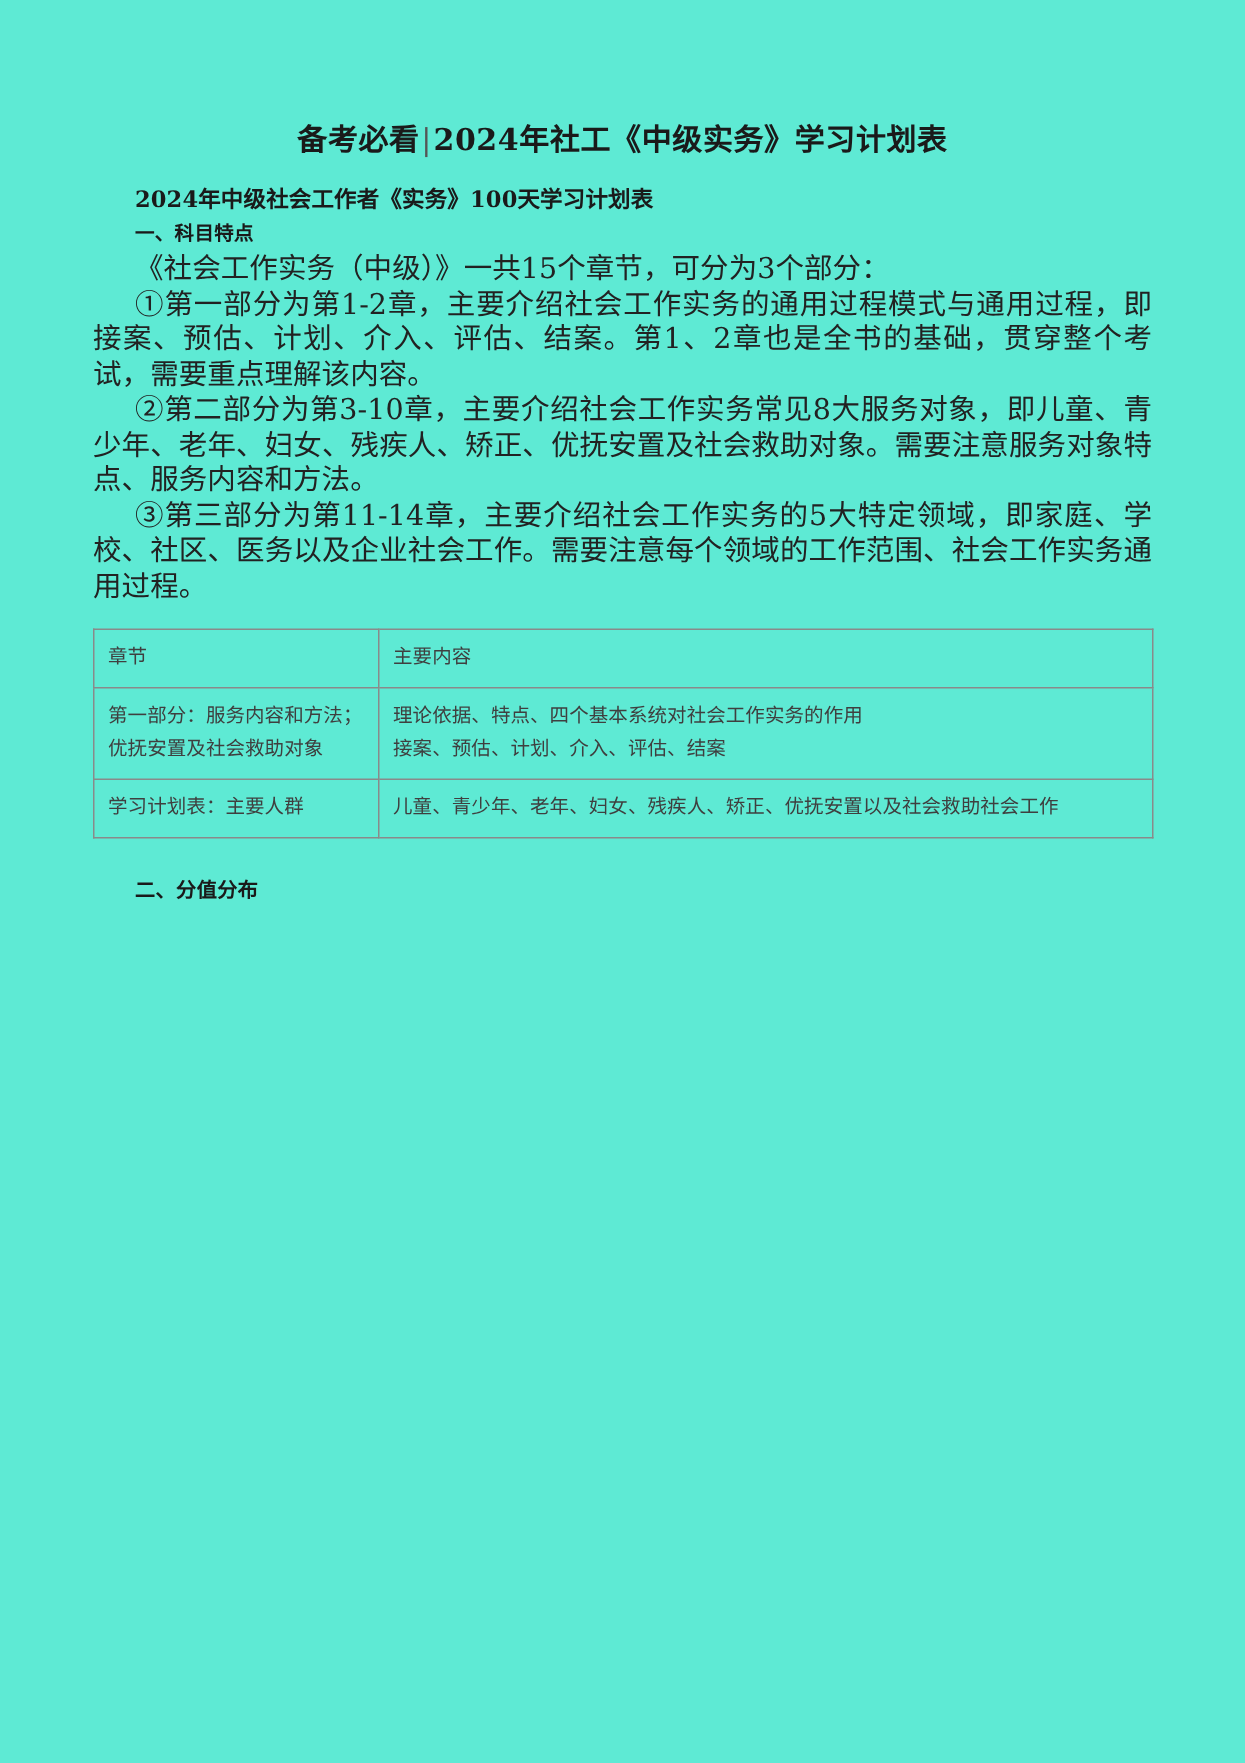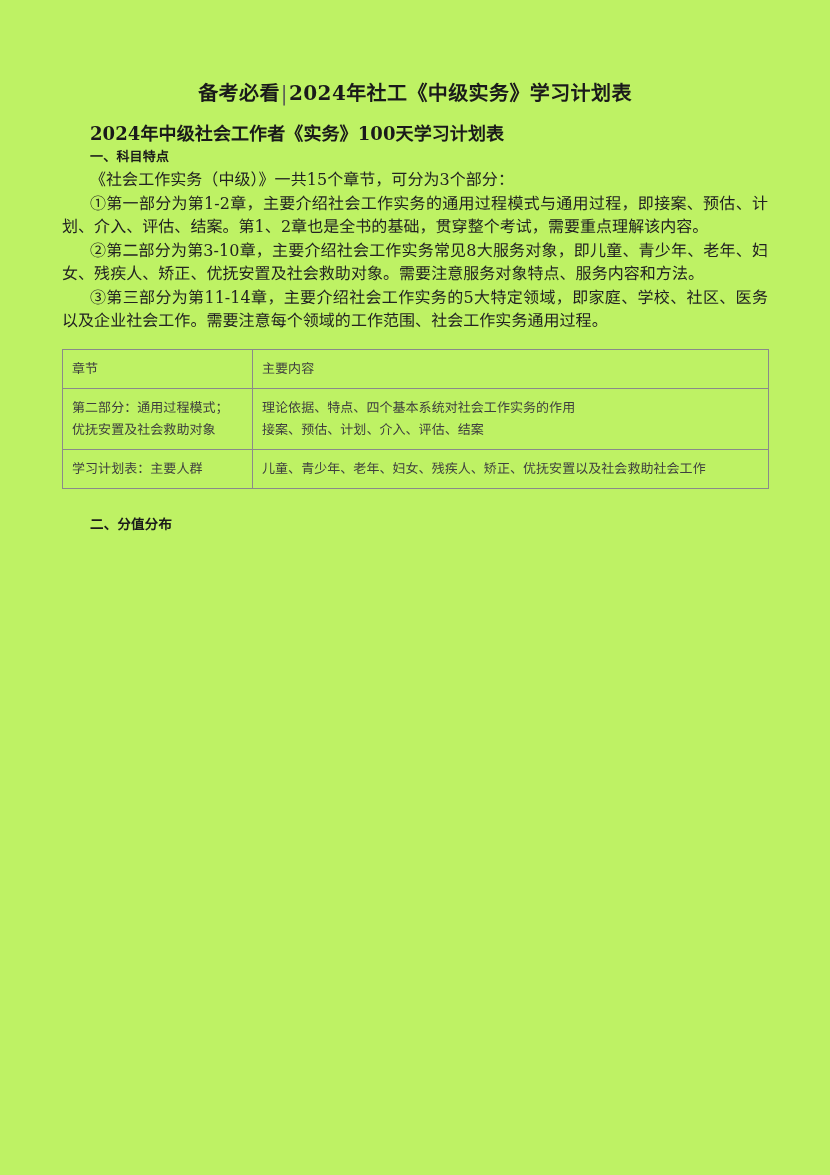--- a/index.html
+++ b/index.html
@@ -14,21 +14,21 @@
     font-family: "DejaVu Serif", "Liberation Serif", serif;
     color: #1a1a1a;
     -webkit-font-smoothing: antialiased;
   }
   .page {
     position: relative;
     width: 830px;
     height: 1175px;
     box-sizing: border-box;
     padding: 0;
-    background: #bef264;
+    background: #5eead4;
   }
   .content {
     position: absolute;
     left: 62px;
     top: 78px;
     width: 706px;
   }
 
   
   .doc-title {
@@ -42,21 +42,21 @@
     white-space: nowrap;
   }
   .doc-title .bar {
     font-weight: normal;
     color: #555;
     padding: 0 1px;
   }
 
   
   .subtitle {
-    font-size: 18px;
+    font-size: 15px;
     font-weight: bold;
     line-height: 23px;
     color: #1a1a1a;
     margin: 0 0 0 28px;
     letter-spacing: 0.1px;
   }
   .section-heading {
     font-size: 13px;
     font-weight: bold;
     line-height: 23px;
@@ -68,21 +68,21 @@
     font-size: 13.5px;
     font-weight: bold;
     line-height: 23px;
     color: #1a1a1a;
     margin: 24px 0 0 28px;
     letter-spacing: 0.2px;
   }
 
   
   .para {
-    font-size: 16px;
+    font-size: 19px;
     line-height: 23.5px;
     color: #222222;
     text-align: justify;
     text-justify: inter-ideograph;
     margin: 0;
     text-indent: 28px;
     letter-spacing: 0.05px;
   }
 
   
@@ -133,21 +133,21 @@
             <col class="c1">
             <col class="c2">
           </colgroup>
         <tbody>
           <tr class="hdr">
             <td>章节</td>
             <td>主要内容</td>
           </tr>
           <tr>
             <td>
-              <span class="cell-line">第二部分：通用过程模式；</span>
+              <span class="cell-line">第一部分：服务内容和方法；</span>
               <span class="cell-line">优抚安置及社会救助对象</span>
             </td>
             <td>
               <span class="cell-line">理论依据、特点、四个基本系统对社会工作实务的作用</span>
               <span class="cell-line">接案、预估、计划、介入、评估、结案</span>
             </td>
           </tr>
           <tr>
             <td>
               <span class="cell-line">学习计划表：主要人群</span>

